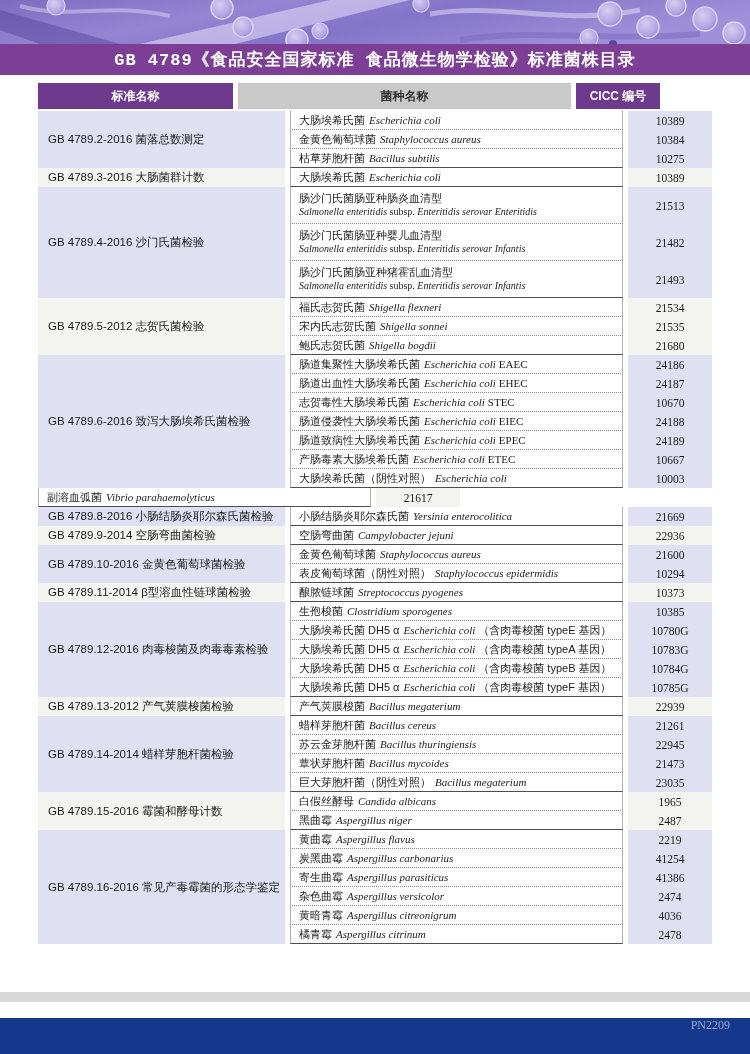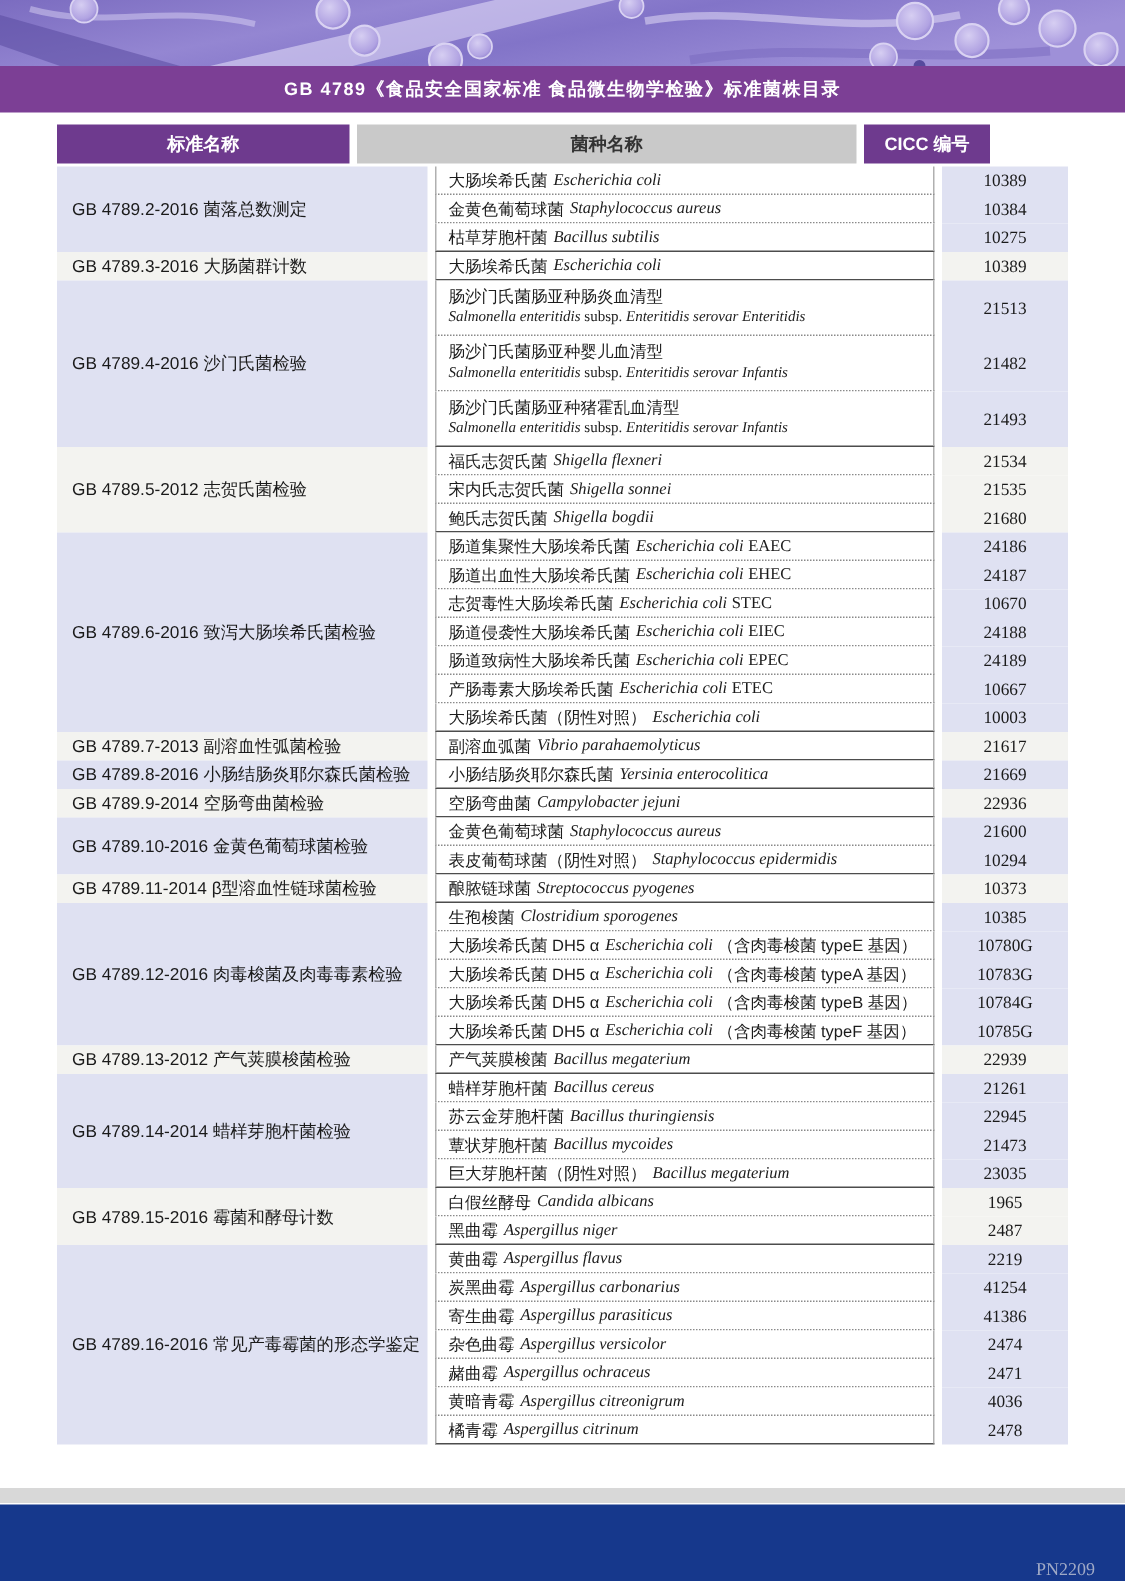--- a/index.html
+++ b/index.html
@@ -6,22 +6,22 @@
   .page{position:relative;width:750px;height:1054px;background:#fff;overflow:hidden;
         font-family:"Liberation Sans",sans-serif;}
 
   
   .banner{position:absolute;left:0;top:0;width:750px;height:44px;overflow:hidden;}
   .banner svg{display:block;}
 
   
   .title-band{position:absolute;left:0;top:44px;width:750px;height:31px;
       background:var(--title_band_purple,#7c3f95);display:flex;align-items:center;justify-content:center;}
-  .title-band span{color:#ffffff;font-size:12px;font-weight:bold;letter-spacing:1px;
-      font-family:Liberation Sans, sans-serif;}
+  .title-band span{color:#ffffff;font-size:17px;font-weight:bold;letter-spacing:1px;
+      font-family:Liberation Mono, monospace;}
 
   
   .table{position:absolute;left:38px;top:83px;width:674px;}
   .thead{display:flex;margin-bottom:2px;}
   .th{height:26px;display:flex;align-items:center;justify-content:center;
       font-size:12px;font-weight:bold;box-sizing:border-box;}
   .th-std{width:195px;background:var(--header_purple,#6e3a8e);color:#fff;}
   .th-strain{width:333px;background:var(--header_gray,#c9c9c9);color:#333;}
   .th-cicc{width:84px;background:var(--header_purple,#6e3a8e);color:#fff;}
   .colgap{width:5px;flex:0 0 5px;}
@@ -47,22 +47,22 @@
   .latin{font-family:"Liberation Serif",serif;font-style:italic;margin-left:4px;}
   .latin-line .latin{margin-left:0;}
   .latin-up{font-family:"Liberation Serif",serif;font-style:normal;}
   .suffix{font-family:"Liberation Serif",serif;font-style:normal;margin-left:3px;text-align:center;}
   .note{font-family:"Liberation Sans",sans-serif;margin-left:3px;}
   .cn-line,.latin-line{width:100%;}
   .latin-line{font-size:10px;}
 
   
   .footer-gray{position:absolute;left:0;bottom:52px;width:750px;height:10px;background:#d8d8d8;}
-  .footer{position:absolute;left:0;bottom:0;width:750px;height:51px;
-      background:var(--footer_blue,#16388c);display:flex;align-items:flex-end;justify-content:flex-end;margin-top:32px;}
+  .footer{position:absolute;left:0;bottom:0;width:750px;height:36px;
+      background:var(--footer_blue,#16388c);display:flex;align-items:flex-start;justify-content:flex-end;margin-top:32px;}
   .footer span{color:#9fa9c6;font-family:"Liberation Serif",serif;font-size:12px;margin-right:20px;}
 </style>
 </head>
 <body>
 
 <div class="page">
 
   <div class="banner">
     <svg width="750" height="44" viewBox="0 0 750 44" xmlns="http://www.w3.org/2000/svg">
       <defs>
@@ -319,23 +319,20 @@
                 <span class="latin">Escherichia coli</span>
               </div>
               <div class="colgap"></div>
               <div class="cicc-cell">
                 <span class="cicc-num">10003</span>
               </div>
             </div>
           </div>
         </div>
         <div class="group g-alt">
-          <div class="std-cell">
-            <span class="std-text">GB 4789.7-2013 副溶血性弧菌检验</span>
-          </div>
           <div class="strains">
             <div class="strain-row">
               <div class="name-cell">
                 <span class="cn">副溶血弧菌</span>
                 <span class="latin">Vibrio parahaemolyticus</span>
               </div>
               <div class="colgap"></div>
               <div class="cicc-cell">
                 <span class="cicc-num">21617</span>
               </div>
@@ -608,30 +605,20 @@
               </div>
             </div>
             <div class="strain-row">
               <div class="name-cell">
                 <span class="cn">杂色曲霉</span>
                 <span class="latin">Aspergillus versicolor</span>
               </div>
               <div class="colgap"></div>
               <div class="cicc-cell">
                 <span class="cicc-num">2474</span>
-              </div>
-            </div>
-            <div class="strain-row">
-              <div class="name-cell">
-                <span class="cn">赭曲霉</span>
-                <span class="latin">Aspergillus ochraceus</span>
-              </div>
-              <div class="colgap"></div>
-              <div class="cicc-cell">
-                <span class="cicc-num">2471</span>
               </div>
             </div>
             <div class="strain-row">
               <div class="name-cell">
                 <span class="cn">黄暗青霉</span>
                 <span class="latin">Aspergillus citreonigrum</span>
               </div>
               <div class="colgap"></div>
               <div class="cicc-cell">
                 <span class="cicc-num">4036</span>

